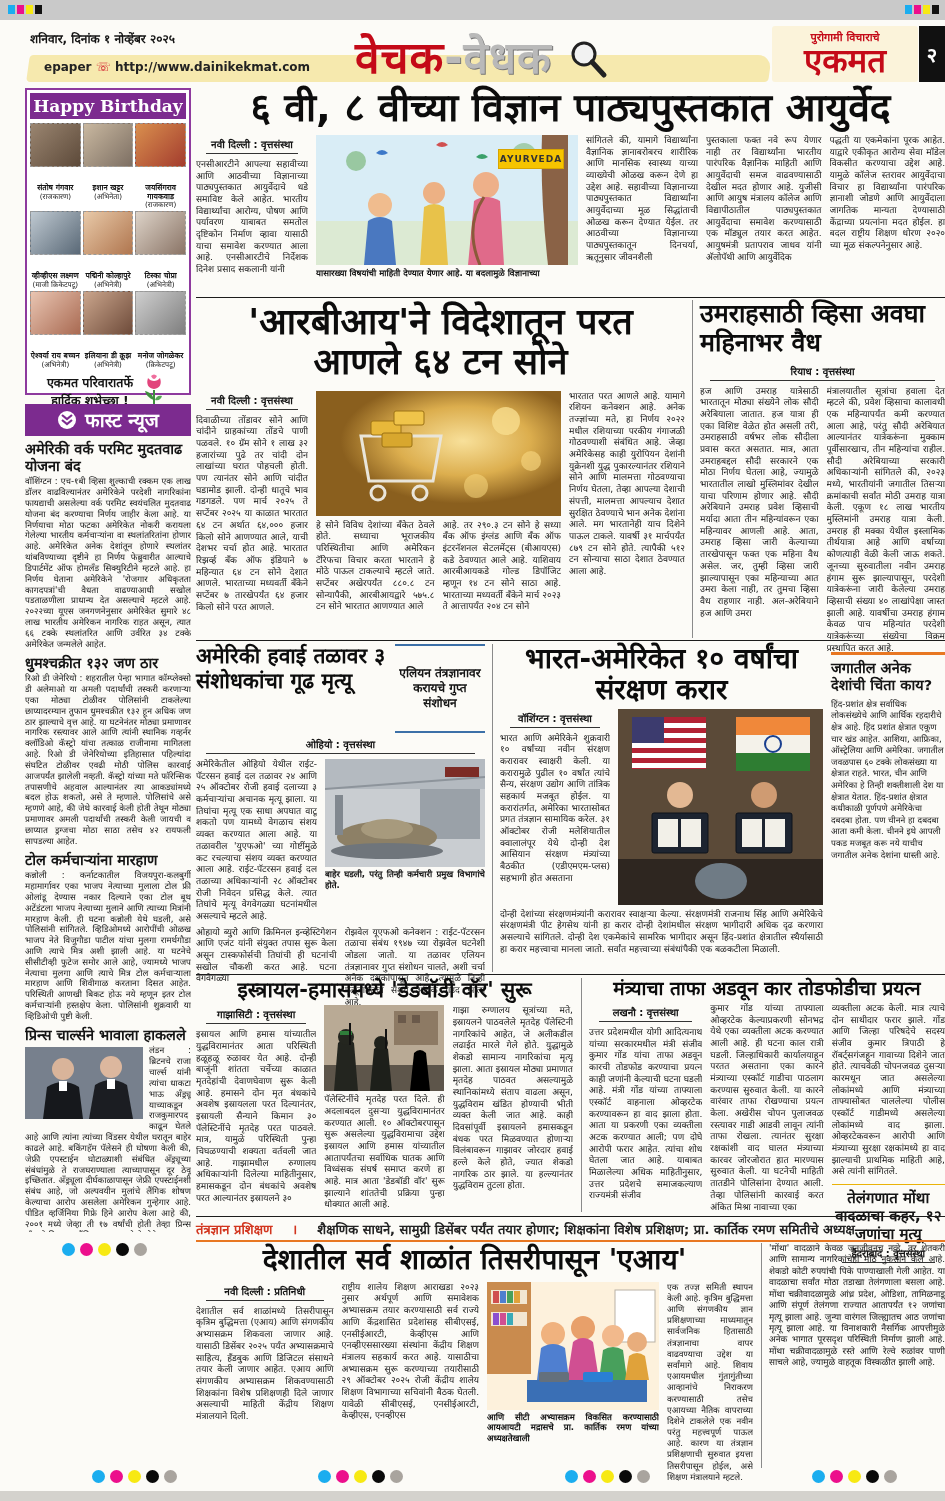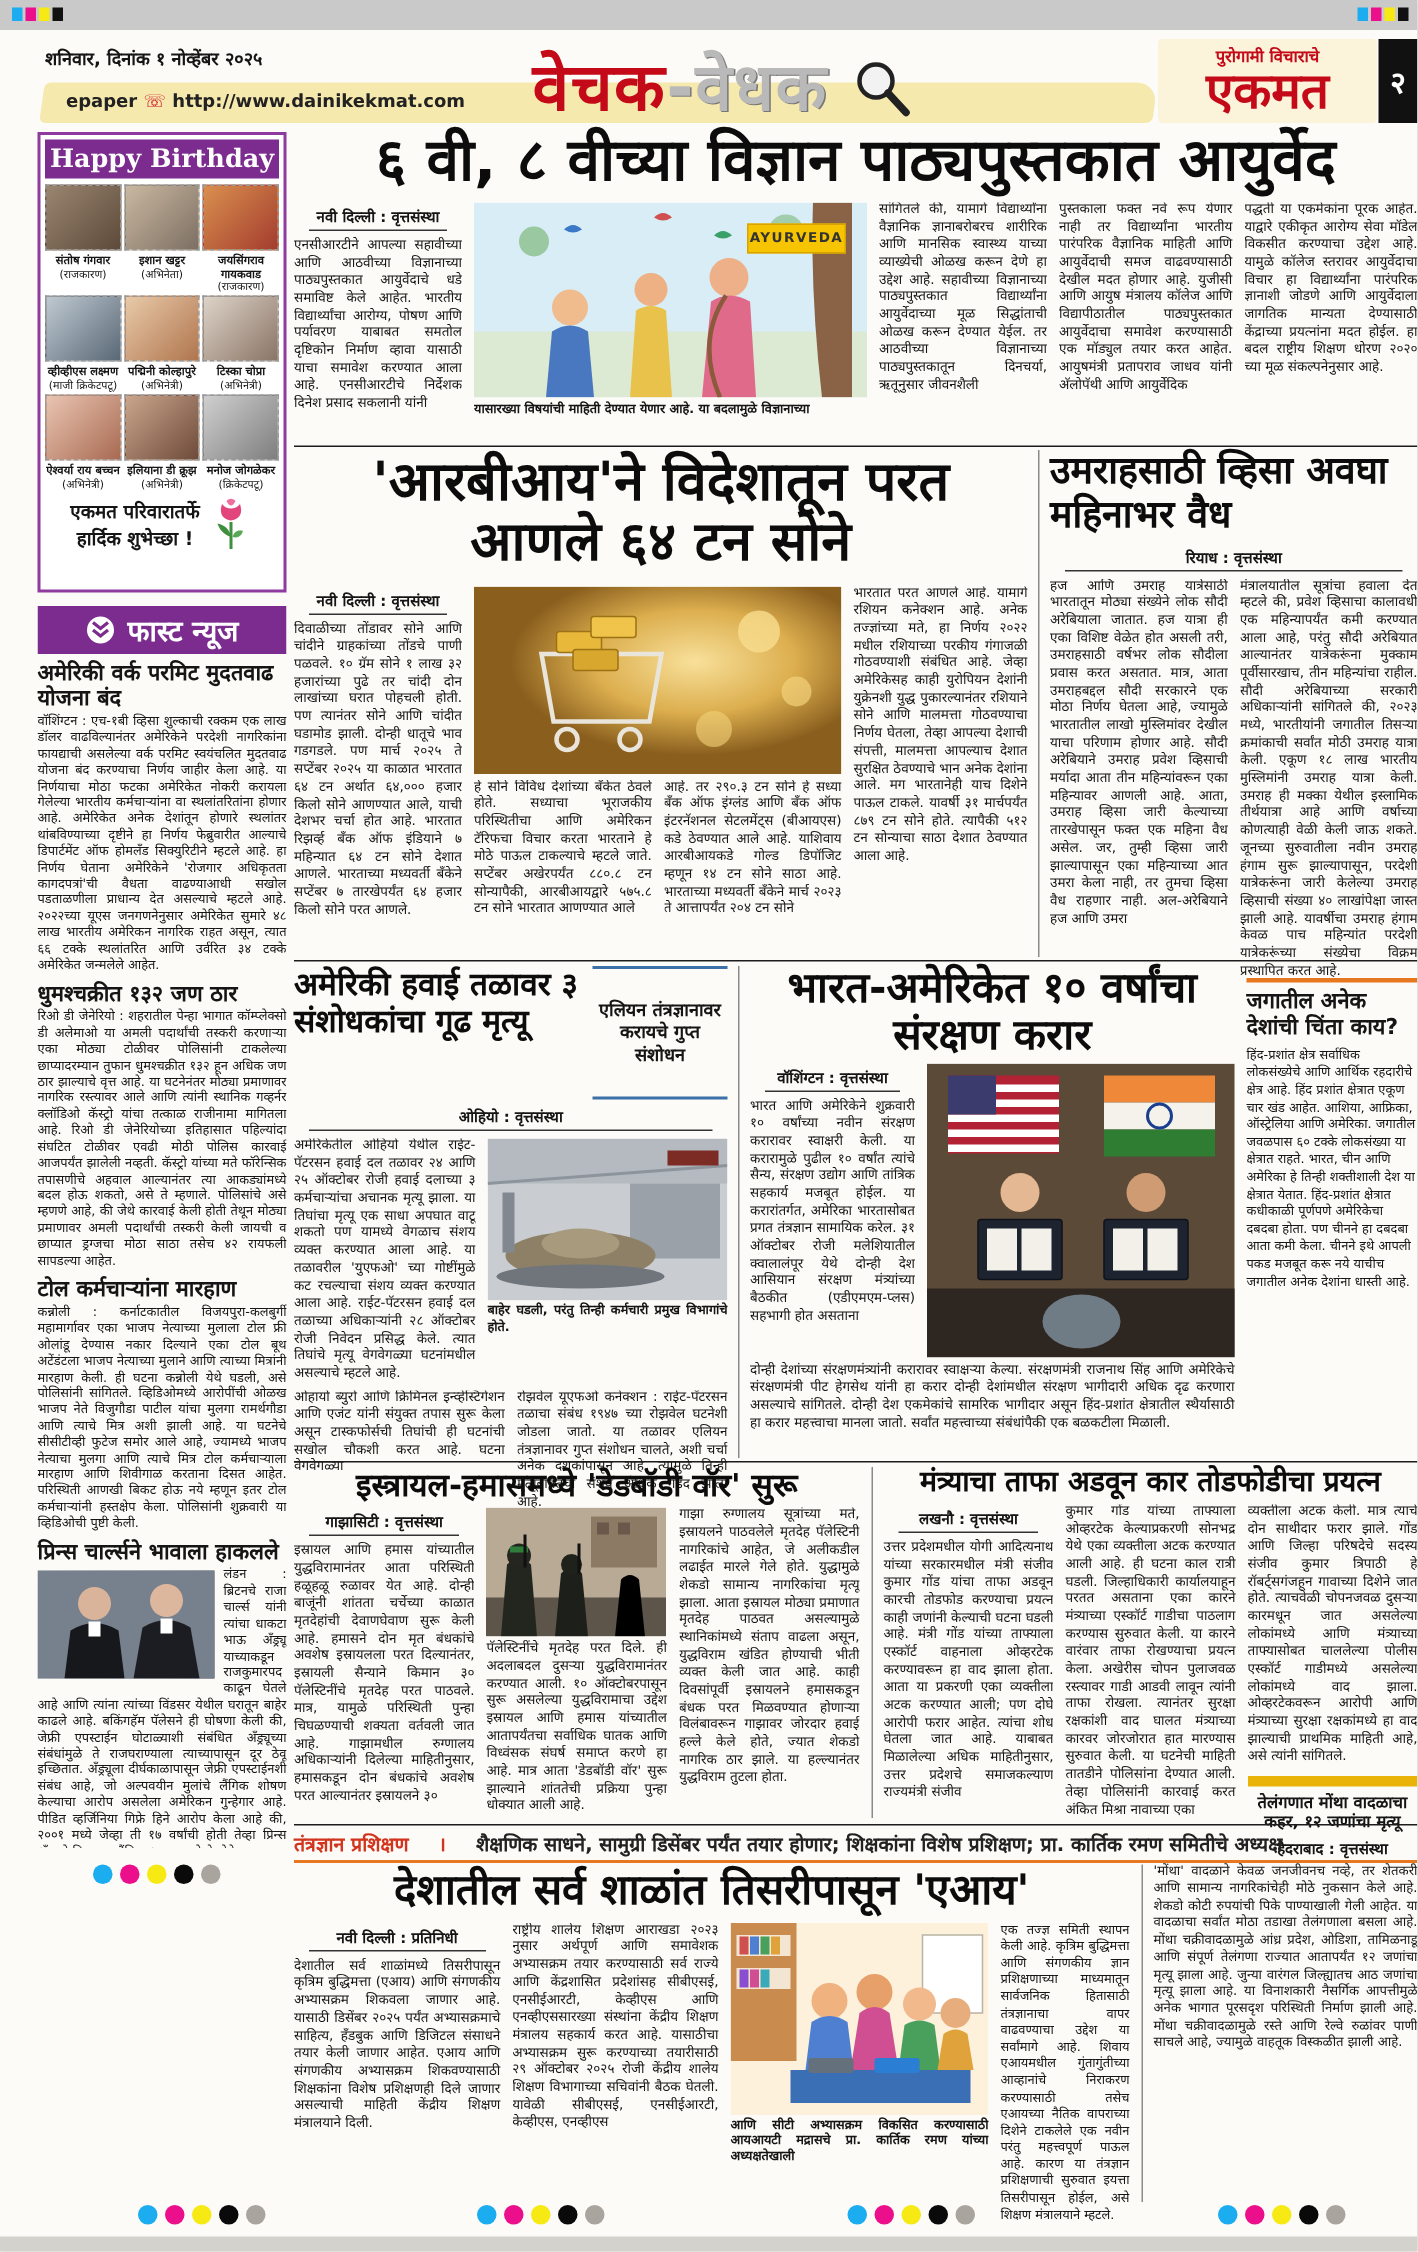--- a/index.html
+++ b/index.html
@@ -46,21 +46,21 @@
   .bph{height:42px;border:1px dashed #999;}
   .bcell:nth-child(1) .bph{background:linear-gradient(135deg,#9a8570,#5d4a3a);}
   .bcell:nth-child(2) .bph{background:linear-gradient(135deg,#c9b8a0,#7d6f63);}
   .bcell:nth-child(3) .bph{background:linear-gradient(135deg,#d98f4e,#a33c2e);}
   .bcell:nth-child(4) .bph{background:linear-gradient(135deg,#bfc9d1,#5a6977);}
   .bcell:nth-child(5) .bph{background:linear-gradient(135deg,#e8c9a8,#b0764f);}
   .bcell:nth-child(6) .bph{background:linear-gradient(135deg,#ddd3c8,#8a7466);}
   .bcell:nth-child(7) .bph{background:linear-gradient(135deg,#e9c5b2,#a96a52);}
   .bcell:nth-child(8) .bph{background:linear-gradient(135deg,#caa58c,#6e4b3a);}
   .bcell:nth-child(9) .bph{background:linear-gradient(135deg,#cfcfcf,#7e7e7e);}
-  .bnm{font-size:7.6px;font-weight:bold;line-height:1.15;margin-top:3px;}
+  .bnm{font-size:7.6px;font-weight:bold;line-height:1.15;margin-top:17px;}
   .brl{font-size:7.2px;line-height:1.1;}
   .bgreet{display:flex;align-items:center;justify-content:center;gap:6px;margin-top:4px;}
   .bgreet-t{font-size:12.5px;font-weight:bold;text-align:center;line-height:1.45;}
   .fast{position:absolute;left:25px;top:404px;width:166px;height:828px;overflow:hidden;}
   .fast-h{background:#7c2b8f;color:#fff;font-size:19px;font-weight:800;text-align:center;
           padding:3px 0;display:flex;align-items:center;justify-content:center;gap:8px;}
   .f-item{margin-top:5px;}
   .f-hl{font-size:14.5px;font-weight:800;line-height:1.15;margin-bottom:2px;}
   .f-bd{font-size:8.6px;line-height:1.26;text-align:justify;}
   .d-c{background:#1badef;} .d-m{background:#ec0f8c;} .d-y{background:#f7e913;} .d-k{background:#0a0a0a;} .d-g{background:#a9a49e;}
@@ -77,21 +77,21 @@
   .dfs{position:absolute;left:492px;top:644px;width:331px;height:328px;box-sizing:border-box;}
   .dfs-hl{font-size:28px;text-align:center;line-height:1.1;margin-bottom:3px;}
   .ccn{position:absolute;left:831px;top:652px;width:114px;height:318px;}
   .ccn-rule{border-top:3px solid #e87722;margin-bottom:5px;}
   .ccn-t{font-size:14.5px;font-weight:800;line-height:1.2;margin-bottom:4px;}
   .ccn-b{font-size:8.6px;line-height:1.35;}
   .ddb{position:absolute;left:196px;top:978px;width:377px;height:234px;}
   .ddb-hl{font-size:21px;text-align:center;line-height:1.15;margin-bottom:3px;}
   .cvy{position:absolute;left:581px;top:978px;width:364px;height:234px;box-sizing:border-box;}
   .cvy-hl{font-size:19px;text-align:center;line-height:1.15;margin-bottom:3px;}
-  .tel-hl{font-size:11px;font-weight:800;text-align:center;line-height:1.2;margin-top:6px;border-top:7px solid #eab308;padding-top:4px;}
+  .tel-hl{font-size:15px;font-weight:800;text-align:center;line-height:1.2;margin-top:6px;border-top:1px solid #eab308;padding-top:4px;}
   .strip{position:absolute;left:196px;top:1216px;width:749px;height:23px;border-top:1.5px solid #1c1c1c;
          border-bottom:2.5px solid #e87722;display:flex;align-items:center;gap:20px;font-size:13px;}
   .strip .lb{color:#d2351e;font-weight:800;}
   .strip .tx{font-weight:700;color:#222;}
   .ais{position:absolute;left:196px;top:1243px;width:557px;height:234px;}
   .ais-hl{font-size:28px;text-align:center;line-height:1.1;margin:2px 0 6px 0;}
   .tel{position:absolute;left:761px;top:1243px;width:184px;height:225px;box-sizing:border-box;}
   .ph{position:relative;overflow:hidden;}
   .ph svg{display:block;}
   .booklbl{position:absolute;right:14px;top:14px;width:64px;height:18px;background:#f6c400;color:#333;

